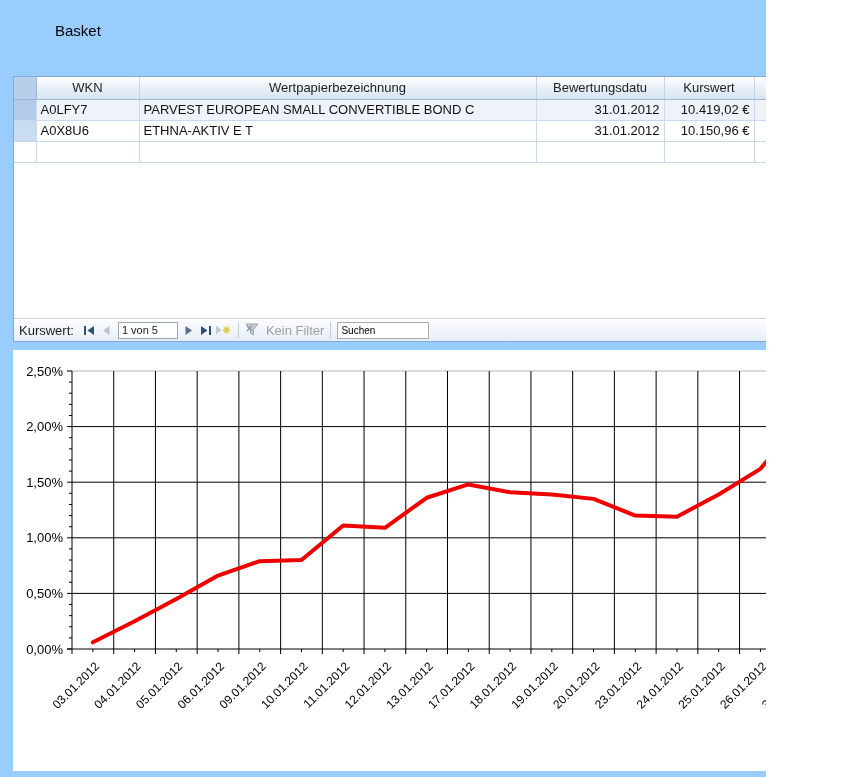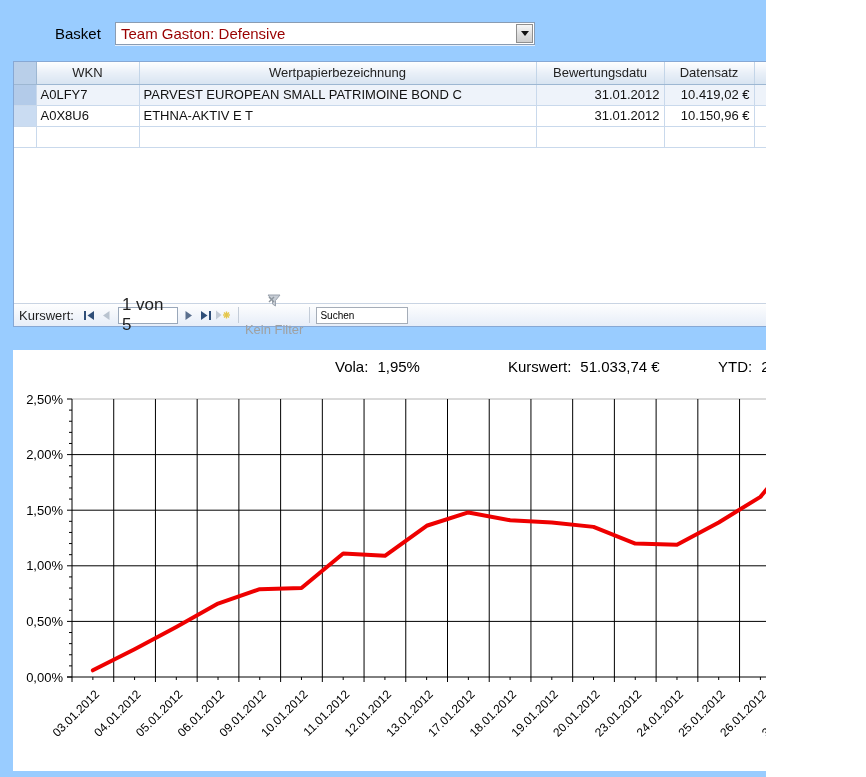--- a/index.html
+++ b/index.html
@@ -8,94 +8,88 @@
 
   
   .basket-row { position:absolute; left:55px; top:22px; display:flex; align-items:center; }
   .basket-label { font-size:15px; color:#000; width:60px; }
   .combo { width:420px; height:23px; background:#fff; border:1px solid #8a9cb2; display:flex; align-items:center; box-shadow:0 1px 0 #e4eefb; cursor:pointer; }
   .combo-text { flex:1; color:#990000; font-size:15px; padding-left:5px; white-space:nowrap; overflow:hidden; }
   .combo-btn { width:17px; height:19px; margin-right:1px; border:1px solid #8f8f8f; background:linear-gradient(#f7f7f7,#dcdcdc 60%,#cfcfcf); display:flex; align-items:center; justify-content:center; }
   .arrow-down { width:0; height:0; border-left:4px solid transparent; border-right:4px solid transparent; border-top:5px solid #111; }
 
   
-  .grid-panel { position:absolute; left:13px; top:61px; width:840px; height:266px; background:#fff; border:1px solid #87a8d4; }
+  .grid-panel { position:absolute; left:13px; top:76px; width:840px; height:266px; background:#fff; border:1px solid #87a8d4; }
   table { border-collapse:collapse; table-layout:fixed; width:838px; font-size:13px; }
   th { height:22px; font-weight:normal; color:#222; text-align:center;
        background:linear-gradient(#fefefe,#e7eef7 55%,#d8e4f1);
        border-right:1px solid #c3d5e8; border-bottom:1px solid #9db7d2; overflow:hidden; white-space:nowrap; cursor:pointer; }
   th.sel { background:#b9cfe9; border-right:1px solid #9db7d2; }
   th.filler { border-right:none; cursor:default; }
   td { height:21px; border-right:1px solid #c9d9ec; border-bottom:1px solid #c9d9ec; padding:0 4px; white-space:nowrap; overflow:hidden; color:#111; background:#fff; cursor:pointer; }
   td.sel { background:#cadcf2; padding:0; }
   td.filler { border:none; background:#fff; cursor:default; }
   tr.current td { background:#eef3fa;margin-top:6px; }
   tr.current td.sel { background:#b3cbe9; }
   tr.current td.filler { background:#fff; }
   td.num { text-align:right; }
   tr.newrow td { background:#fff; }
 
   
   .navbar { position:absolute; left:0; right:0; bottom:0; height:23px; background:linear-gradient(#fefefe,#e6edf8); border-top:1px solid #c9d4e3; display:flex; align-items:center; font-size:13px; color:#1e1e1e; padding-left:5px; }
   .navbar .lbl { margin-right:7px; }
   .nav-btn { width:17px; height:17px; display:flex; align-items:center; justify-content:center; cursor:pointer; }
-  .pos-box { width:60px; height:17px; background:#fff; border:1px solid #9aa8ba; font-size:17px; padding:0 3px; display:flex; align-items:center; margin:0 3px; }
+  .pos-box { width:60px; height:17px; background:#fff; border:1px solid #9aa8ba; font-size:11px; padding:0 3px; display:flex; align-items:center; margin:0 3px; }
   .vsep { width:1px; height:16px; background:#c3ccd8; margin:0 6px; }
-  .filter-group { display:flex; align-items:center; gap:15px; color:#a0a0a0; cursor:default;flex-direction:column; }
+  .filter-group { display:flex; gap:7px; color:#a0a0a0; cursor:default; }
   .search-box { width:92px; height:17px; border:1px solid #a5adb8; font-size:10px; font-family:"Liberation Sans",sans-serif; padding:0 3px; color:#000; }
 
   
   .chart-panel { position:absolute; left:13px; top:350px; width:840px; height:421px; background:#fff; }
   .stats { position:relative; height:28px; font-size:15px; color:#000; }
   .stat { position:absolute; top:8px; display:inline-flex; gap:9px; white-space:nowrap; }
   .stat-vola { left:322px; }
   .stat-kurs { left:495px; }
   .stat-ytd  { left:705px; }
   svg text { font-family:"Liberation Sans", sans-serif; fill:#000; }
 </style>
 </head>
 <body>
 
 <div class="screen">
 
   <div class="basket-row">
     <span class="basket-label">Basket</span>
-    <div class="combo">
-      <span class="combo-text">Team Gaston: Defensive</span>
-      <span class="combo-btn">
-        <span class="arrow-down"></span>
-      </span>
-    </div>
   </div>
 
   <div class="grid-panel">
     <table>
       <colgroup>
         <col style="width:22px">
           <col style="width:103px">
           <col style="width:397px">
         <col style="width:128px">
           <col style="width:90px">
           <col style="width:85px">
           <col style="width:13px">
       </colgroup>
       <tbody>
           <tr>
         <th class="sel"></th>
         <th>WKN</th>
         <th>Wertpapierbezeichnung</th>
         <th>Bewertungsdatu</th>
-        <th>Datensatz</th>
+        <th>Kurswert</th>
         <th>YTD</th>
         <th class="filler"></th>
       </tr>
       <tr class="current">
         <td class="sel"></td>
         <td>A0LFY7</td>
-        <td>PARVEST EUROPEAN SMALL PATRIMOINE BOND C</td>
+        <td>PARVEST EUROPEAN SMALL CONVERTIBLE BOND C</td>
         <td class="num">31.01.2012</td>
         <td class="num">10.419,02 €</td>
         <td class="num">4,19%</td>
         <td class="filler"></td>
       </tr>
       <tr>
         <td class="sel"></td>
         <td>A0X8U6</td>
         <td>ETHNA-AKTIV E T</td>
         <td class="num">31.01.2012</td>
@@ -161,34 +155,20 @@
             </g>
         </svg>
         <span>Kein Filter</span>
       </span>
       <span class="vsep"></span>
       <input class="search-box" type="text" value="Suchen" style="">
     </div>
   </div>
 
   <div class="chart-panel">
-    <div class="stats">
-      <span class="stat stat-vola">
-        <span>Vola:</span>
-        <span>1,95%</span>
-      </span>
-      <span class="stat stat-kurs">
-        <span>Kurswert:</span>
-        <span>51.033,74 €</span>
-      </span>
-      <span class="stat stat-ytd">
-        <span>YTD:</span>
-        <span>2,07%</span>
-      </span>
-    </div>
     <svg width="840" height="393">
         <line x1="54" y1="299" x2="59" y2="299" stroke="#000"></line>
         <text x="50" y="303.5" text-anchor="end" font-size="13">0,00%</text>
         <line x1="59" y1="243.4" x2="810" y2="243.4" stroke="#000000" stroke-width="1"></line>
         <line x1="54" y1="243.4" x2="59" y2="243.4" stroke="#000"></line>
         <text x="50" y="247.9" text-anchor="end" font-size="13">0,50%</text>
         <line x1="59" y1="187.8" x2="810" y2="187.8" stroke="#000000" stroke-width="1"></line>
         <line x1="54" y1="187.8" x2="59" y2="187.8" stroke="#000"></line>
         <text x="50" y="192.3" text-anchor="end" font-size="13">1,00%</text>
         <line x1="59" y1="132.20000000000002" x2="810" y2="132.20000000000002" stroke="#000000" stroke-width="1"></line>

